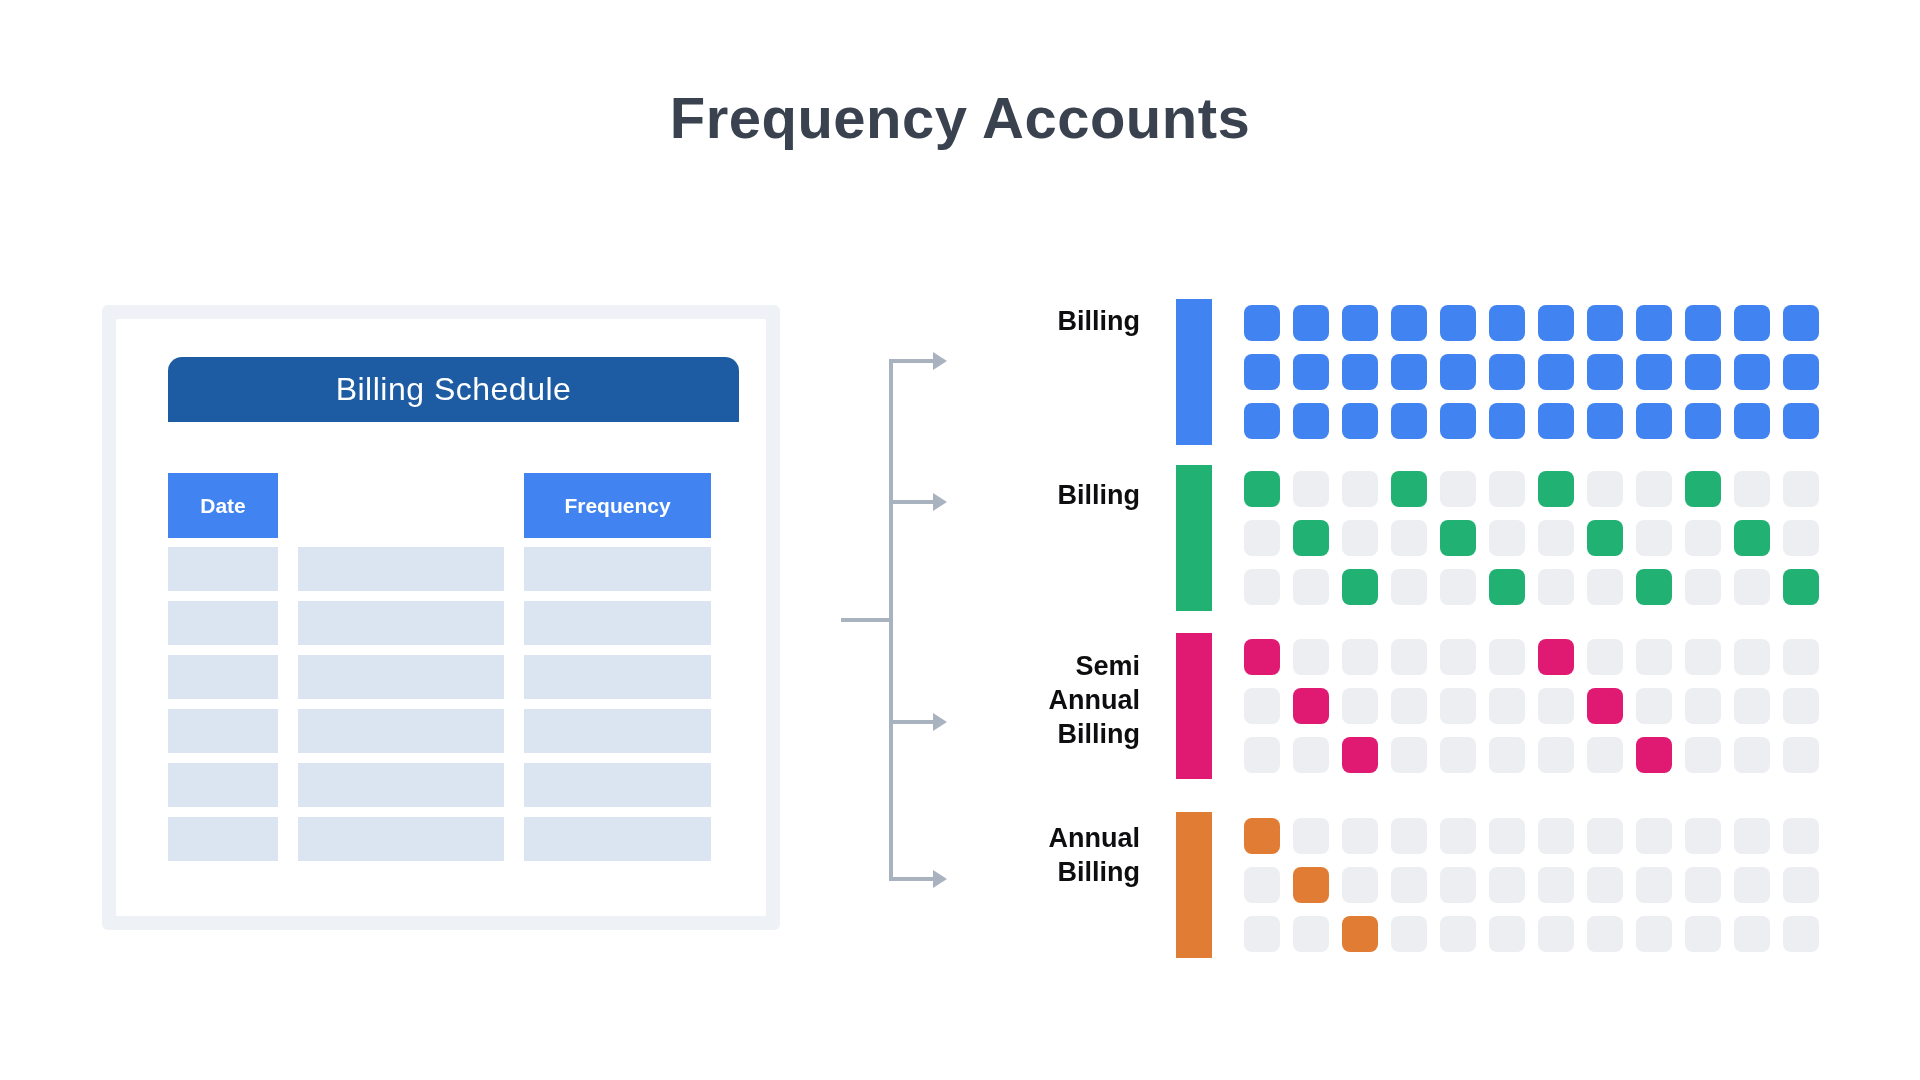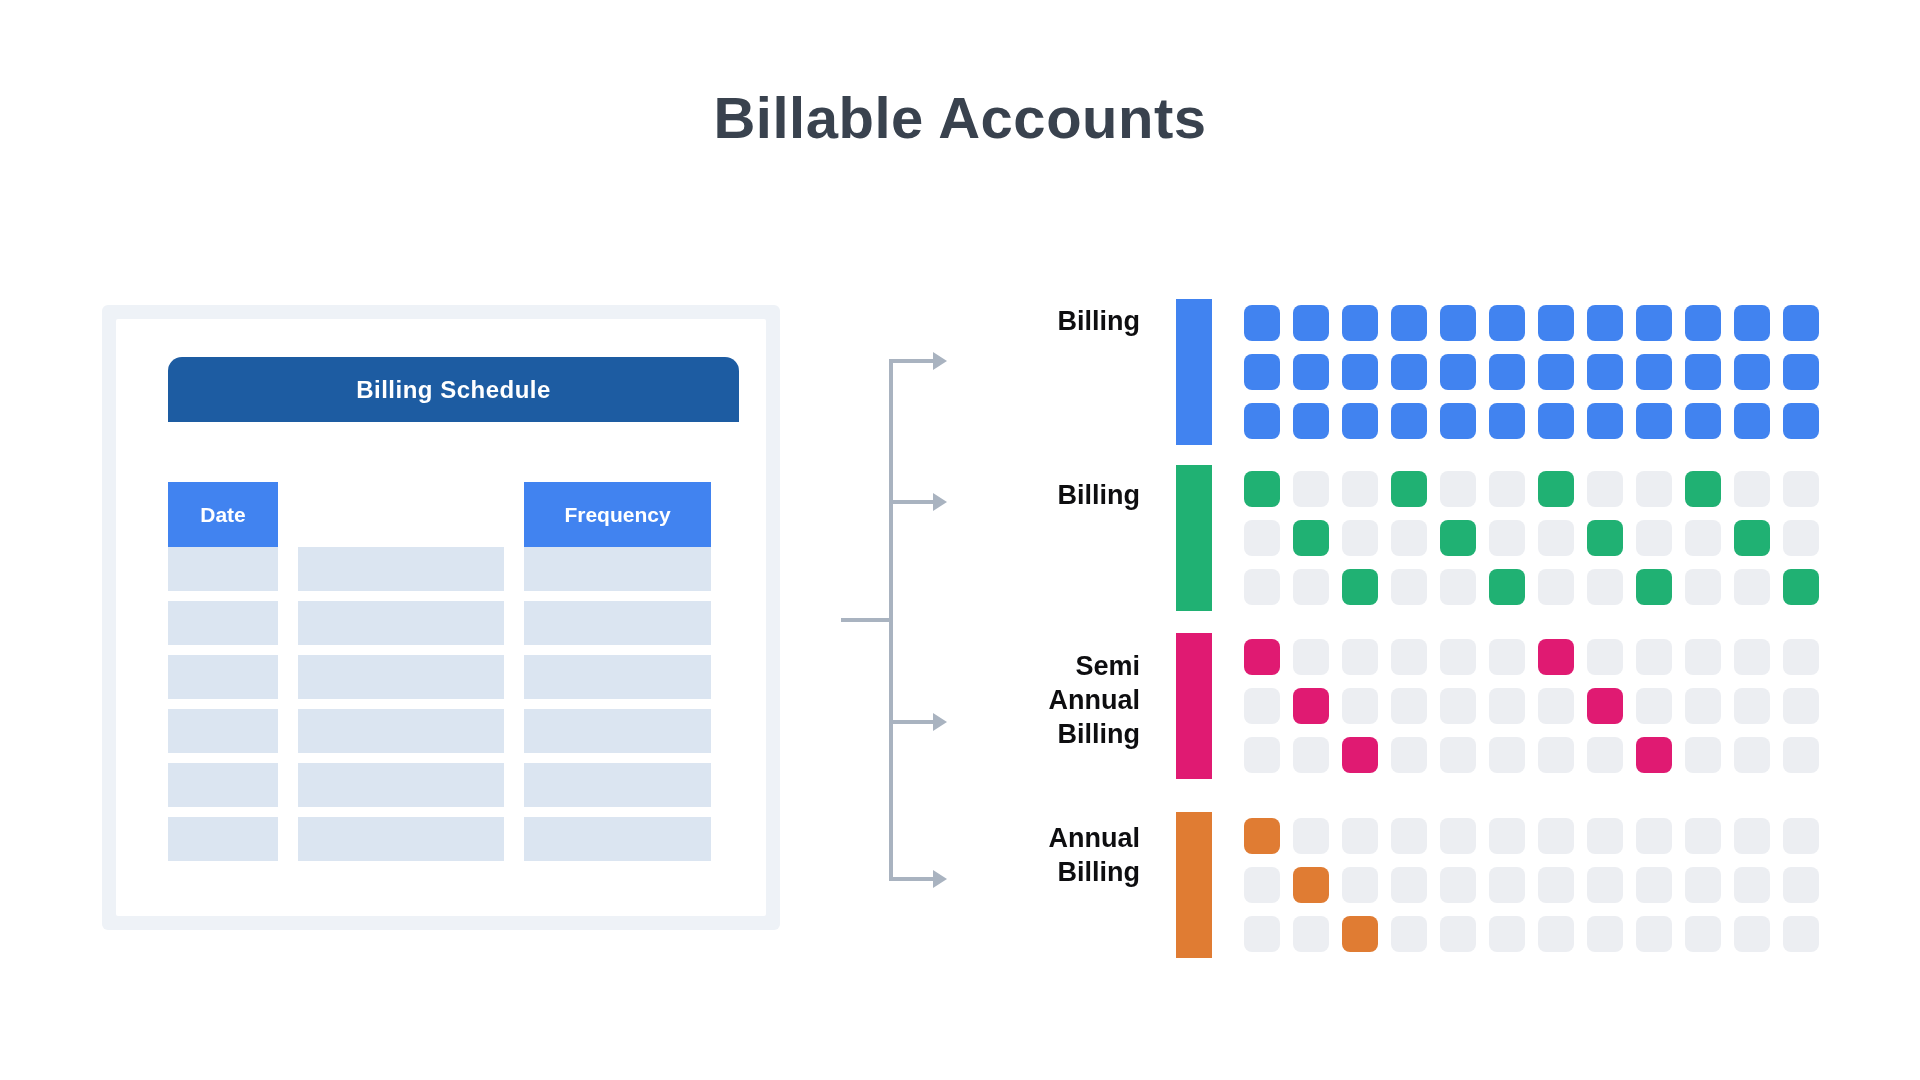--- a/index.html
+++ b/index.html
@@ -18,26 +18,26 @@
     position:absolute;left:102px;top:305px;width:678px;height:625px;
     background:var(--frame,#eef2f7);border-radius:6px;
   }
   .card-inner{
     position:absolute;left:14px;top:14px;right:14px;bottom:14px;
     background:#ffffff;border-radius:2px;
   }
   .banner{
     position:absolute;left:52px;top:38px;width:571px;height:65px;
     background:var(--banner,#1d5ca2);border-radius:14px 14px 0 0;
-    color:#ffffff;font-size:24px;font-weight:700;
+    color:#ffffff;font-size:32px;font-weight:400;
     display:flex;align-items:center;justify-content:center;letter-spacing:0.5px;
   }
   .thead{position:absolute;left:0;top:150px;width:100%;height:65px;}
   .th{
-    position:absolute;top:13px;height:65px;background:var(--header,#4183f0);
+    position:absolute;top:4px;height:65px;background:var(--header,#4183f0);
     color:#ffffff;font-size:21px;font-weight:700;
     display:flex;align-items:center;justify-content:center;
   }
   .col-date{left:52px;width:110px;}
   .col-customer{left:182px;width:206px;}
   .col-frequency{left:408px;width:187px;}
   .trow{position:absolute;left:0;width:100%;height:44px;}
   .tcell{position:absolute;top:0;height:44px;background:var(--rowfill,#dbe5f1);}
   
   .connector .line{position:absolute;background:var(--arrow,#a9b3c0);}
@@ -62,21 +62,21 @@
     position:absolute;left:414px;top:6px;
     display:grid;grid-template-columns:repeat(12,36px);grid-auto-rows:36px;gap:13px;
   }
   .cell{border-radius:8px;background:var(--empty,#eceef2);}
 </style>
 </head>
 <body>
 
 <div class="stage">
 
-  <h1 class="page-title" style="color: rgb(57, 66, 78);">Billable Accounts</h1>
+  <h1 class="page-title" style="color: rgb(57, 66, 78);">Frequency Accounts</h1>
 
   <div class="card">
     <div class="card-inner">
       <div class="banner">Billing Schedule</div>
       <div class="thead">
         <div class="th col-date">Date</div>
         <div class="th col-frequency">Frequency</div>
       </div>
       <div id="tbody">
           <div class="trow" style="top: 228px;">

